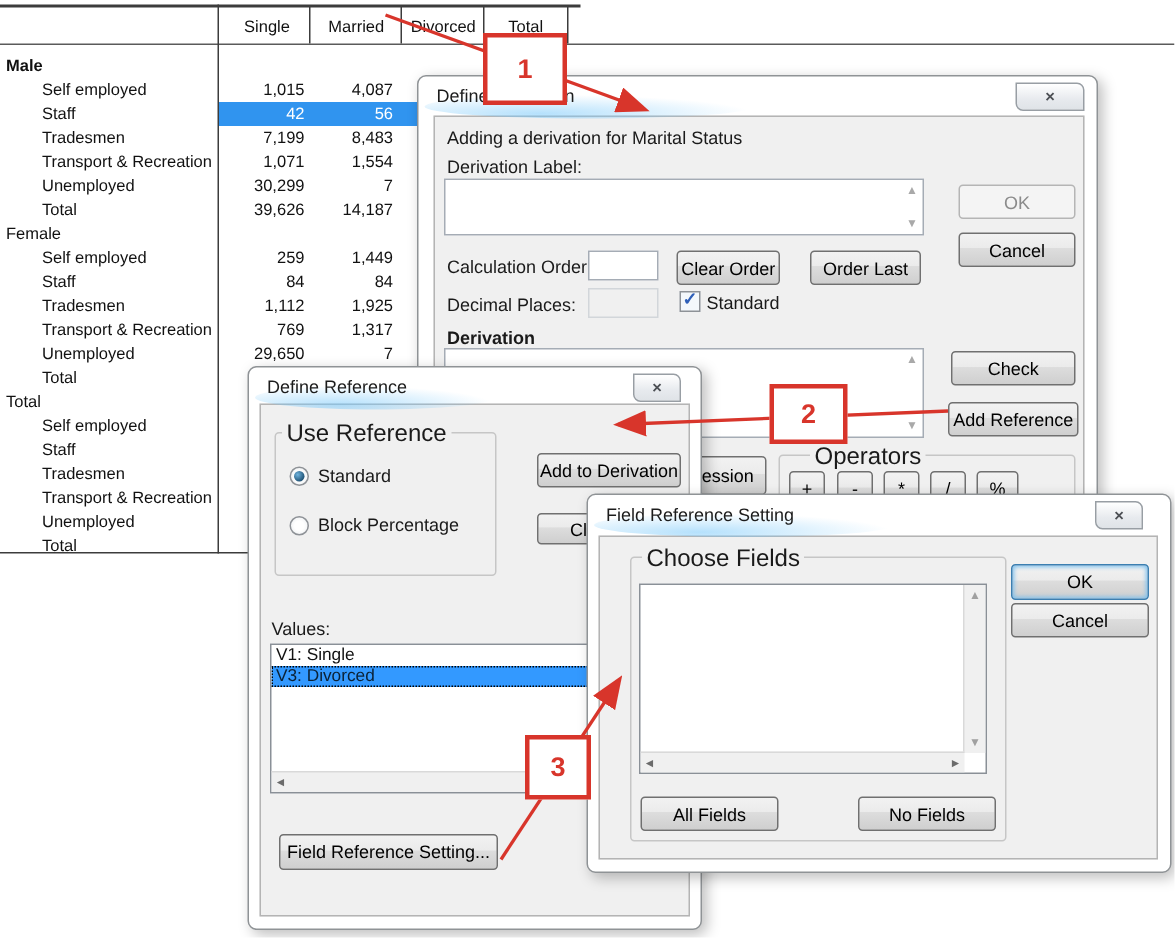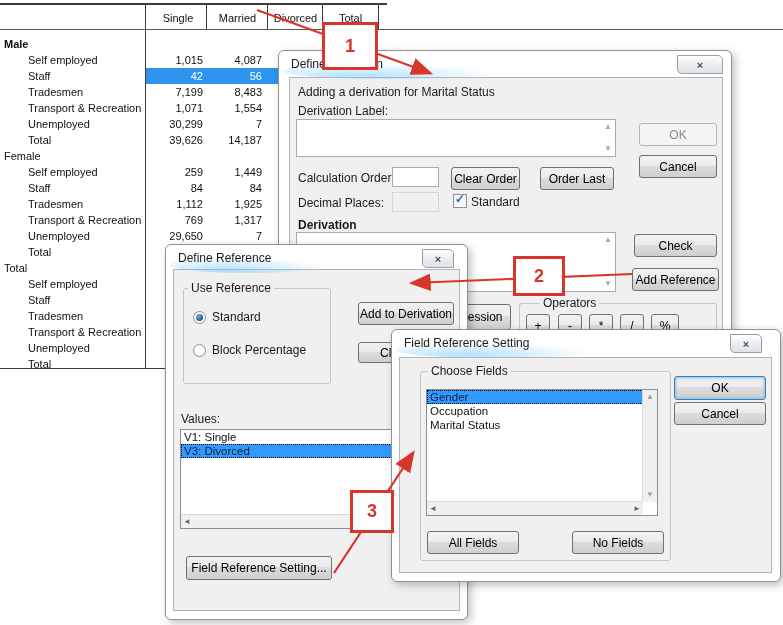--- a/index.html
+++ b/index.html
@@ -34,21 +34,21 @@
   .lbl{position:absolute;font-size:12px;color:#1a1a1a;white-space:nowrap;}
   .btn{position:absolute;border:1px solid #707070;border-radius:3px;
     background:linear-gradient(to bottom,#f2f2f2 0%,#ebebeb 45%,#dddddd 46%,#cfcfcf 100%);
     font-size:12px;color:#000;display:flex;align-items:center;justify-content:center;white-space:nowrap;}
   .btn.disabled{border-color:#b5b5b5;background:#f4f4f4;color:#8b8b8b;}
   .btn.default{border-color:#3c7fb1;box-shadow:inset 0 0 3px 1px #7dc0ee;}
   .textbox{position:absolute;background:#ffffff;border:1px solid #a5acb5;}
   .textbox.disabled{background:#f0f0f0;border-color:#d2d6da;}
   .sarr{position:absolute;font-size:8px;color:#a9a9a9;line-height:8px;}
   .group{position:absolute;border:1px solid #c6c6c6;border-radius:3px;}
-  .glabel{position:absolute;background:#f0f0f0;padding:0 3px;font-size:12px;color:#1a1a1a;white-space:nowrap;}
+  .glabel{position:absolute;background:#f0f0f0;padding:0 3px;font-size:16px;color:#1a1a1a;white-space:nowrap;}
   .listbox{position:absolute;background:#ffffff;border:1px solid #8a9097;overflow:hidden;}
   .litem{height:14px;line-height:14px;font-size:11.5px;color:#111;padding-left:3px;white-space:nowrap;}
   .litem.selected{background:#3399ff;color:#0b2135;outline:1px dotted #000;outline-offset:-1px;}
   .vscroll{position:absolute;top:0;right:0;bottom:13px;width:14px;background:#f0f0f0;border-left:1px solid #d9d9d9;}
   .hscroll{position:absolute;left:0;right:14px;bottom:0;height:13px;background:#f0f0f0;border-top:1px solid #d9d9d9;}
   .hscroll.full{right:0;}
   .va{position:absolute;left:3px;font-size:8px;color:#a0a0a0;line-height:8px;}
   .ha{position:absolute;top:2px;font-size:8px;color:#6b6b6b;line-height:9px;}
   .radio{position:absolute;width:11px;height:11px;border:1px solid #8e9297;border-radius:50%;
     background:radial-gradient(#ffffff 40%,#e8ebee);}
@@ -241,25 +241,20 @@
 </div>
 
 <div class="dialog" style="left:391px;top:329px;width:388px;height:251px;z-index:30;">
   <div class="tglow" style="width:200px;"></div>
   <div class="dtitle">Field Reference Setting</div>
   <div class="closebtn" style="right:18px;width:30px;">×</div>
   <div class="panel" style="left:7px;top:27px;width:371px;height:214px;">
     <div class="group" style="left:20px;top:13px;width:249px;height:188px;"></div>
     <div class="glabel" style="left:28px;top:6px;">Choose Fields</div>
     <div class="listbox" style="left:26px;top:31px;width:230px;height:125px;">
-      <div id="fields-list" style="margin-right:14px;">
-          <div class="litem selected">Gender</div>
-          <div class="litem">Occupation</div>
-          <div class="litem">Marital Status</div>
-        </div>
       <div class="vscroll">
         <span class="va" style="top:3px;">▲</span>
         <span class="va" style="bottom:3px;">▼</span>
       </div>
       <div class="hscroll">
         <span class="ha" style="left:2px;">◄</span>
         <span class="ha" style="right:2px;">►</span>
       </div>
     </div>
     <div class="btn default" style="left:274px;top:18px;width:90px;height:22px;">OK</div>

